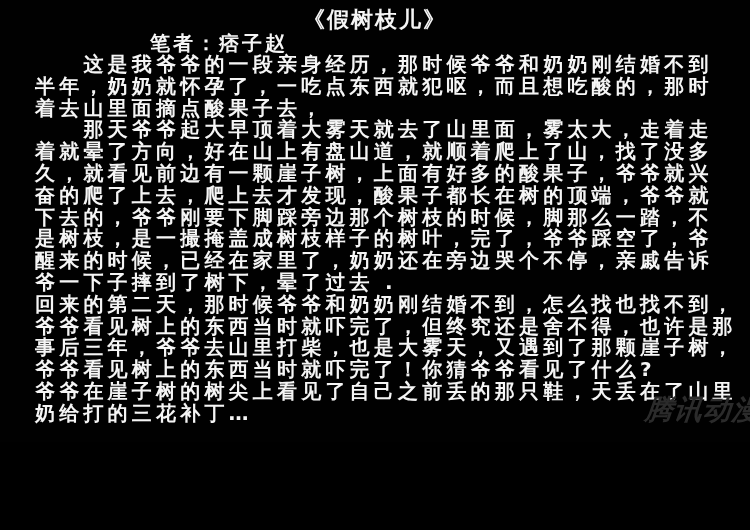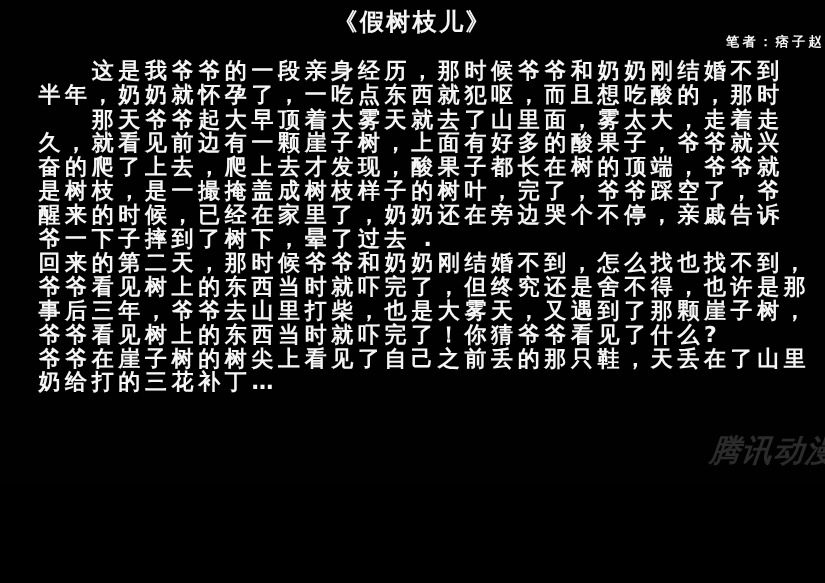--- a/index.html
+++ b/index.html
@@ -27,22 +27,22 @@
     text-align: center;
     font-size: 22px;
     letter-spacing: 2px;
     white-space: nowrap;
   }
   .author {
     position: absolute;
     top: 30px;
     left: 150px;
     width: 600px;
-    text-align: right;
-    font-size: 12px;
+    text-align: left;
+    font-size: 20px;
     letter-spacing: 3px;
     white-space: nowrap;
   }
   .body-lines {
     position: absolute;
     top: 54px;
     left: 35px;
     width: 680px;
   }
   .story-line {
@@ -69,23 +69,26 @@
 <body>
 
 <div class="page" style="background: rgb(1, 1, 1); color: rgb(245, 245, 245);">
   <div class="title">《假树枝儿》</div>
 
   <div class="author">笔者：痞子赵</div>
 
   <div class="body-lines">
       <div class="story-line">　　这是我爷爷的一段亲身经历，那时候爷爷和奶奶刚结婚不到</div>
       <div class="story-line">半年，奶奶就怀孕了，一吃点东西就犯呕，而且想吃酸的，那时</div>
+      <div class="story-line">着去山里面摘点酸果子去，</div>
       <div class="story-line">　　那天爷爷起大早顶着大雾天就去了山里面，雾太大，走着走</div>
+      <div class="story-line">着就晕了方向，好在山上有盘山道，就顺着爬上了山，找了没多</div>
       <div class="story-line">久，就看见前边有一颗崖子树，上面有好多的酸果子，爷爷就兴</div>
       <div class="story-line">奋的爬了上去，爬上去才发现，酸果子都长在树的顶端，爷爷就</div>
+      <div class="story-line">下去的，爷爷刚要下脚踩旁边那个树枝的时候，脚那么一踏，不</div>
       <div class="story-line">是树枝，是一撮掩盖成树枝样子的树叶，完了，爷爷踩空了，爷</div>
       <div class="story-line">醒来的时候，已经在家里了，奶奶还在旁边哭个不停，亲戚告诉</div>
       <div class="story-line">爷一下子摔到了树下，晕了过去 .</div>
       <div class="story-line">回来的第二天，那时候爷爷和奶奶刚结婚不到，怎么找也找不到，</div>
       <div class="story-line">爷爷看见树上的东西当时就吓完了，但终究还是舍不得，也许是那</div>
       <div class="story-line">事后三年，爷爷去山里打柴，也是大雾天，又遇到了那颗崖子树，</div>
       <div class="story-line">爷爷看见树上的东西当时就吓完了！你猜爷爷看见了什么?</div>
       <div class="story-line">爷爷在崖子树的树尖上看见了自己之前丢的那只鞋，天丢在了山里</div>
       <div class="story-line">奶给打的三花补丁…</div>
     </div>

